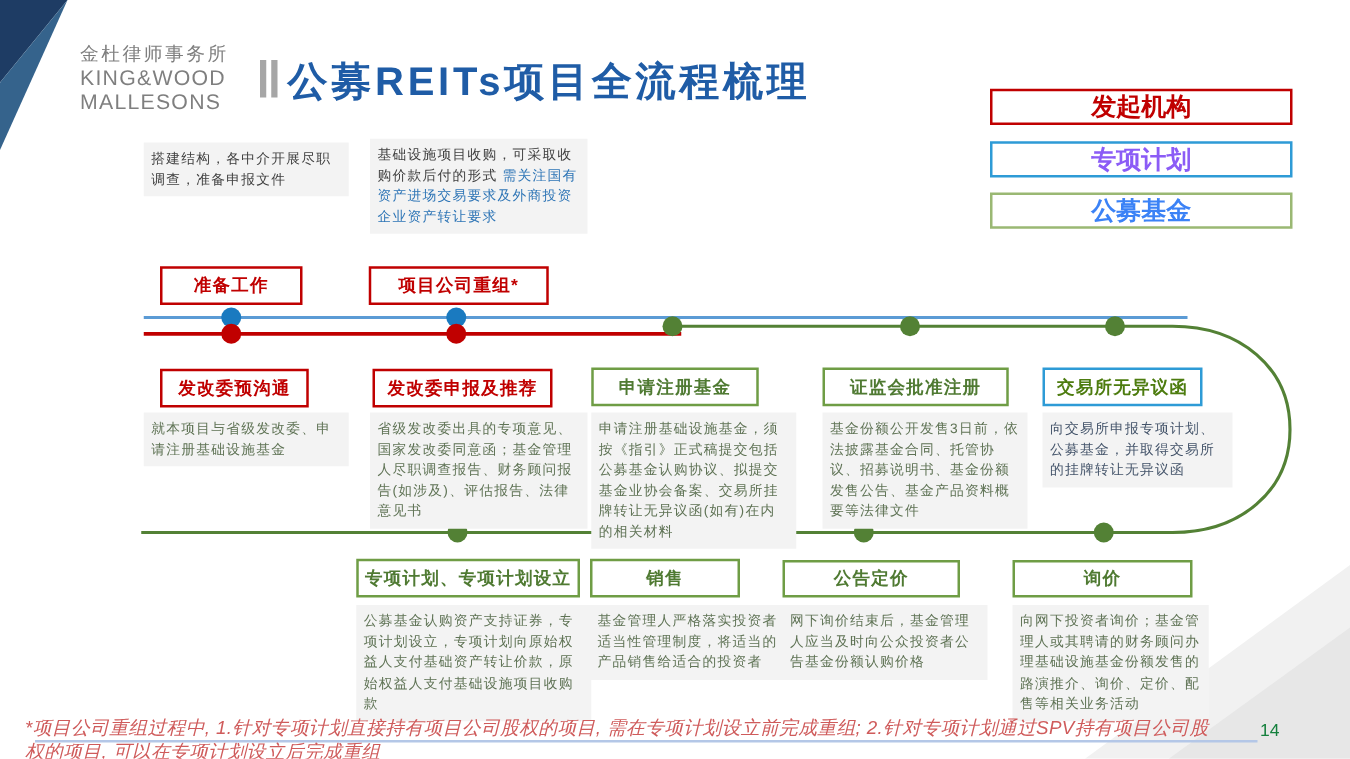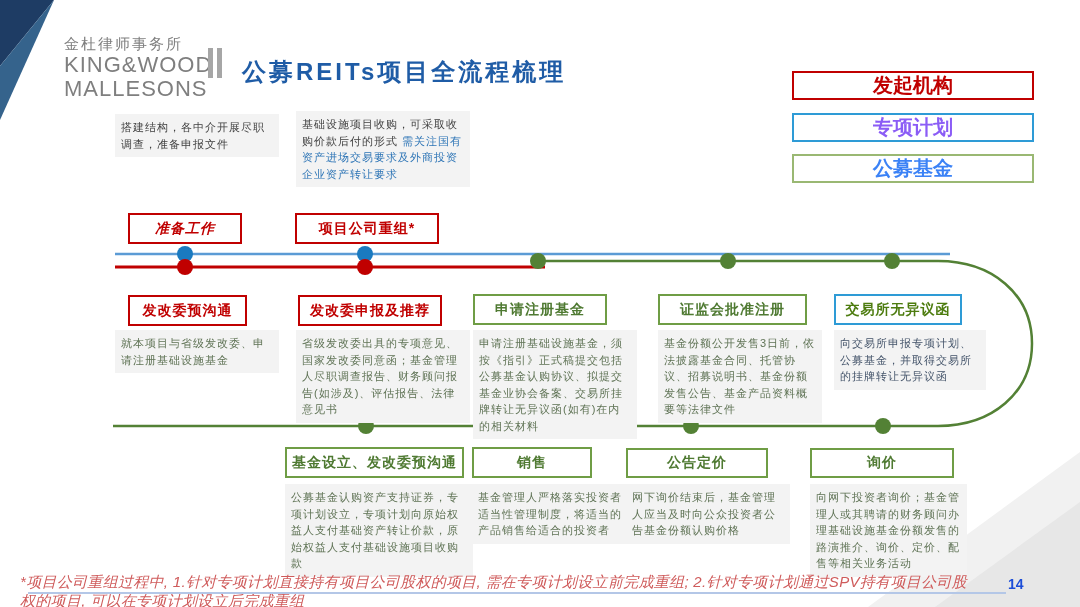--- a/index.html
+++ b/index.html
@@ -4,24 +4,24 @@
 <style>
   html,body{margin:0;padding:0;}
   body{
     width:1080px;height:607px;position:relative;background:#ffffff;overflow:hidden;
     font-family:"Liberation Sans","DejaVu Sans",sans-serif;
   }
   .abs{position:absolute;}
   
   .logo{left:64px;top:36px;color:#7f7f7f;line-height:1.12;}
   .logo-cn{font-size:15px;letter-spacing:2px;}
-  .logo-en{font-size:22px;letter-spacing:1px;}
+  .logo-en{font-size:17px;letter-spacing:1px;}
   .title-bars{left:208px;top:48px;display:flex;gap:4px;}
   .title-bars span{display:block;width:5px;height:30px;background:#a6a6a6;}
-  .slide-title{left:230px;top:44px;margin:12px;font-size:24px;font-weight:bold;color:#1f5ca6;letter-spacing:3px;}
+  .slide-title{left:230px;top:44px;margin:0;font-size:32px;font-weight:bold;color:#1f5ca6;letter-spacing:3px;}
   
   .legend-box{width:238px;height:25px;left:792px;border:2px solid;display:flex;align-items:center;justify-content:center;
     font-size:20px;font-weight:bold;background:#fff;z-index:3;}
   .lg-red{border-color:#c00000;color:#c00000;top:71px;}
   .lg-blue{border-color:#2e9bd6;color:#8b5cf6;top:113px;}
   .lg-green{border-color:#9ab873;color:#3b82f6;top:154px;}
   
   .stage{border:2px solid;background:#fff;display:flex;align-items:center;justify-content:center;
     font-weight:bold;font-size:14px;letter-spacing:1px;z-index:3;}
   .st-red{border-color:#c00000;color:#c00000;}
@@ -32,21 +32,21 @@
     padding:5px 6px;z-index:2;}
   .desc.gray{color:#3f3f3f;}
   .desc.bluegray{color:#44546a;}
   .blue-text{color:#2e75b6;}
   
   .deco,.lines{left:0;top:0;z-index:0;}
   .lines{z-index:1;}
   
   .footnote{left:20px;top:573px;width:950px;font-size:15px;font-style:italic;color:#cf5b5b;letter-spacing:0.3px;z-index:3;}
   .foot-rule{left:28px;top:592px;width:978px;height:2px;background:#b4c7e7;z-index:3;}
-  .page-num{left:1008px;top:576px;font-size:14px;font-weight:bold;color:#1d4ed8;z-index:3;}
+  .page-num{left:1008px;top:576px;font-size:14px;font-weight:normal;color:#15803d;z-index:3;}
 </style>
 </head>
 <body>
 
 <svg class="abs deco" width="1080" height="607">
   <polygon points="0,0 54,0 0,66" fill="#1e3c64"></polygon>
   <polygon points="54,0 0,66 0,120" fill="#35638c"></polygon>
   <polygon points="1080,452 1080,607 868,607" fill="#f1f1f1"></polygon>
   <polygon points="1080,502 1080,607 935,607" fill="#e7e7e7"></polygon>
 </svg>
@@ -82,36 +82,36 @@
   <circle cx="365" cy="267" r="8" fill="#c00000"></circle>
   <circle cx="538" cy="261" r="8" fill="#538135"></circle>
   <circle cx="728" cy="261" r="8" fill="#538135"></circle>
   <circle cx="892" cy="261" r="8" fill="#538135"></circle>
   <circle cx="366" cy="426" r="8" fill="#538135"></circle>
   <circle cx="538" cy="426" r="8" fill="#538135"></circle>
   <circle cx="691" cy="426" r="8" fill="#538135"></circle>
   <circle cx="883" cy="426" r="8" fill="#538135"></circle>
 </svg>
 
-<div class="abs stage st-red" style="left:128px;top:213px;width:110px;height:27px;font-style:italic;">准备工作</div>
+<div class="abs stage st-red" style="left:128px;top:213px;width:110px;height:27px;">准备工作</div>
 <div class="abs stage st-red" style="left:295px;top:213px;width:140px;height:27px;">项目公司重组*</div>
 
 <div class="abs stage st-red" style="left:128px;top:295px;width:115px;height:27px;">发改委预沟通</div>
 <div class="abs stage st-red" style="left:298px;top:295px;width:140px;height:27px;">发改委申报及推荐</div>
 <div class="abs stage st-green" style="left:473px;top:294px;width:130px;height:27px;">申请注册基金</div>
 <div class="abs stage st-green" style="left:658px;top:294px;width:145px;height:27px;font-family:Liberation Serif, serif;">证监会批准注册</div>
 <div class="abs stage st-blue" style="left:834px;top:294px;width:124px;height:27px;">交易所无异议函</div>
 
 <div class="abs desc" style="left:115px;top:330px;width:152px;">就本项目与省级发改委、申请注册基础设施基金</div>
 <div class="abs desc" style="left:296px;top:330px;width:162px;">省级发改委出具的专项意见、国家发改委同意函；基金管理人尽职调查报告、财务顾问报告(如涉及)、评估报告、法律意见书</div>
 <div class="abs desc" style="left:473px;top:330px;width:152px;">申请注册基础设施基金，须按《指引》正式稿提交包括公募基金认购协议、拟提交基金业协会备案、交易所挂牌转让无异议函(如有)在内的相关材料</div>
 <div class="abs desc" style="left:658px;top:330px;width:152px;">基金份额公开发售3日前，依法披露基金合同、托管协议、招募说明书、基金份额发售公告、基金产品资料概要等法律文件</div>
 <div class="abs desc bluegray" style="left:834px;top:330px;width:140px;">向交易所申报专项计划、公募基金，并取得交易所的挂牌转让无异议函</div>
 
-<div class="abs stage st-green" style="left:285px;top:447px;width:175px;height:27px;">基金设立、发改委预沟通</div>
+<div class="abs stage st-green" style="left:285px;top:447px;width:175px;height:27px;">专项计划、专项计划设立</div>
 <div class="abs stage st-green" style="left:472px;top:447px;width:116px;height:27px;">销售</div>
 <div class="abs stage st-green" style="left:626px;top:448px;width:138px;height:26px;">公告定价</div>
 <div class="abs stage st-green" style="left:810px;top:448px;width:140px;height:26px;">询价</div>
 
 <div class="abs desc" style="left:285px;top:484px;width:176px;">公募基金认购资产支持证券，专项计划设立，专项计划向原始权益人支付基础资产转让价款，原始权益人支付基础设施项目收购款</div>
 <div class="abs desc" style="left:472px;top:484px;width:152px;">基金管理人严格落实投资者适当性管理制度，将适当的产品销售给适合的投资者</div>
 <div class="abs desc" style="left:626px;top:484px;width:152px;">网下询价结束后，基金管理人应当及时向公众投资者公告基金份额认购价格</div>
 <div class="abs desc" style="left:810px;top:484px;width:145px;">向网下投资者询价；基金管理人或其聘请的财务顾问办理基础设施基金份额发售的路演推介、询价、定价、配售等相关业务活动</div>
 
 <div class="abs footnote">*项目公司重组过程中, 1.针对专项计划直接持有项目公司股权的项目, 需在专项计划设立前完成重组; 2.针对专项计划通过SPV持有项目公司股权的项目, 可以在专项计划设立后完成重组</div>

